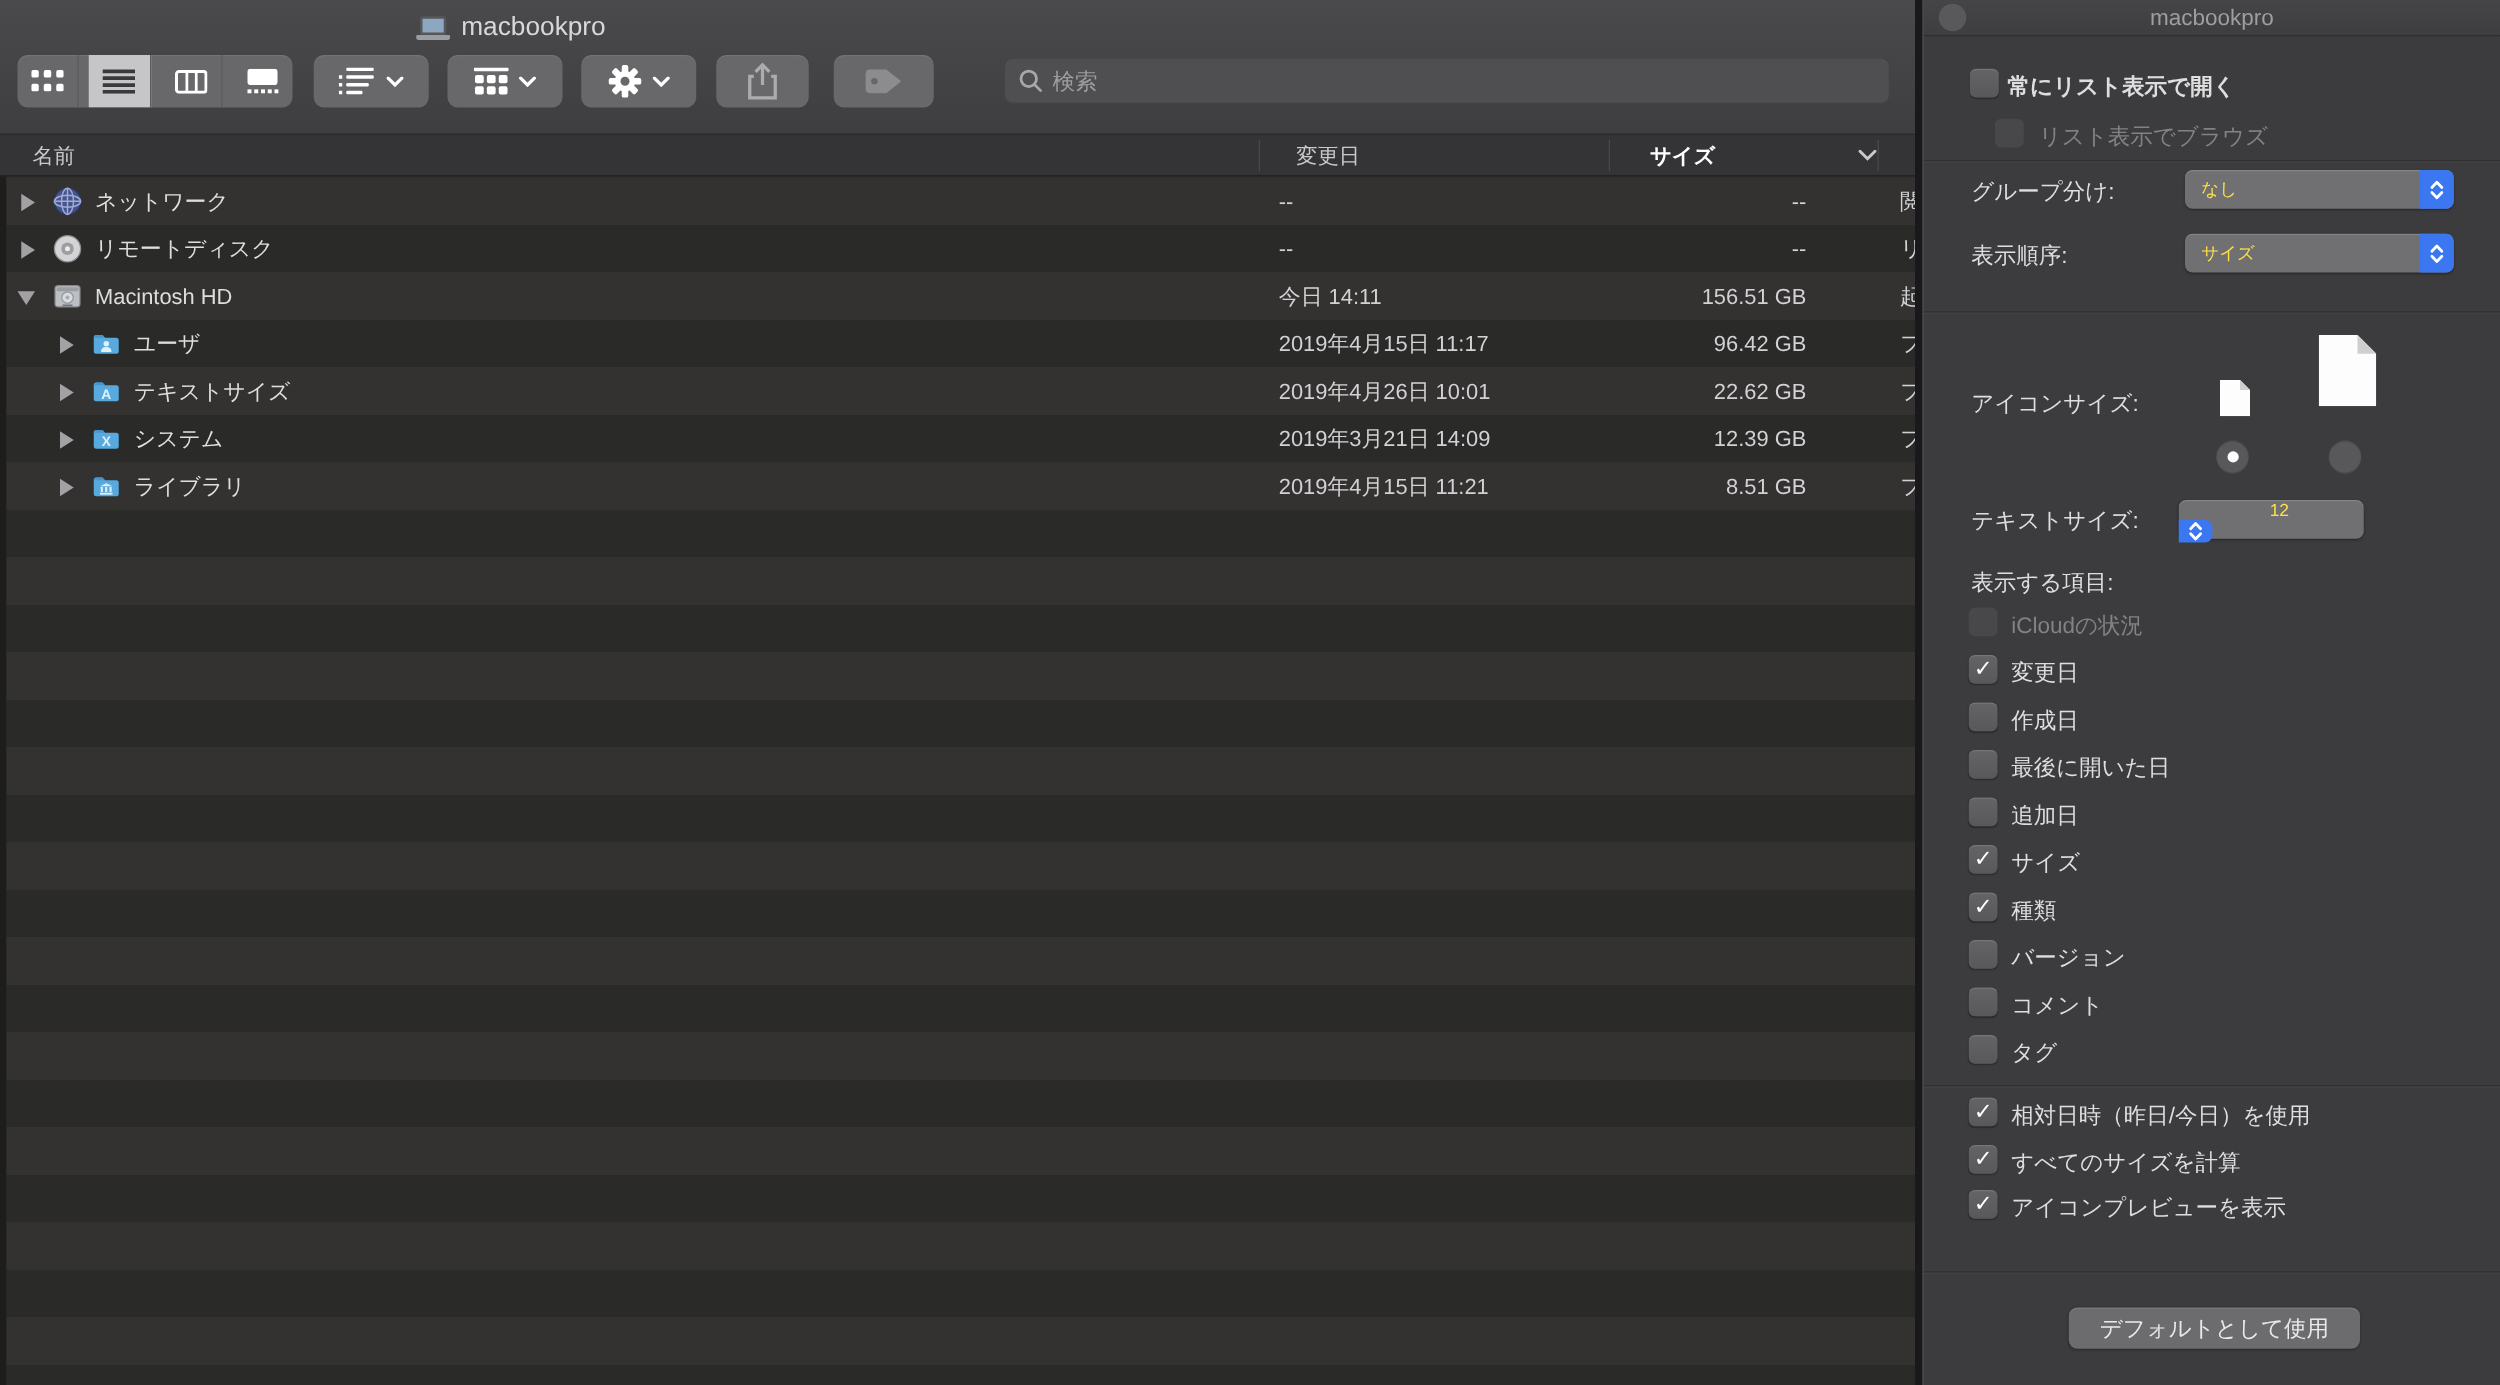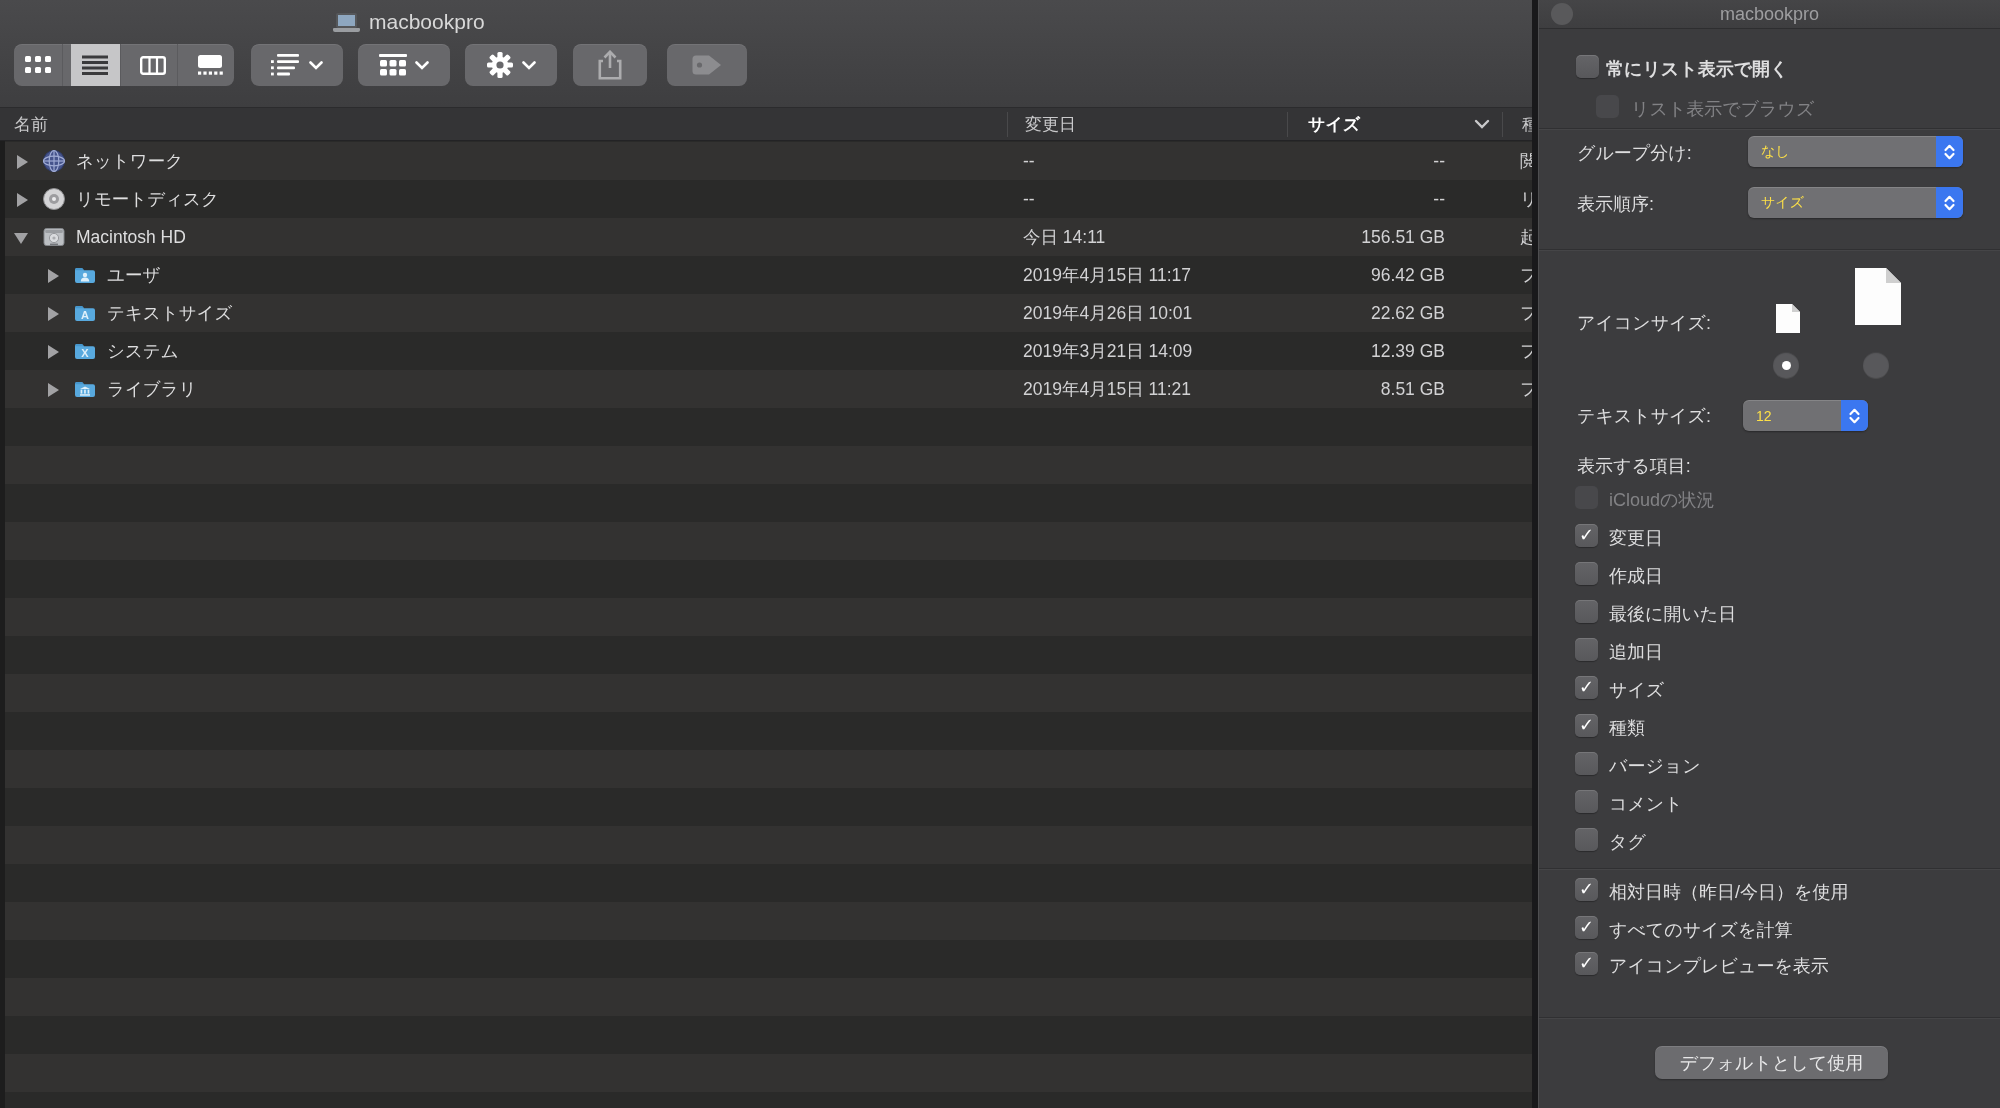--- a/index.html
+++ b/index.html
@@ -27,21 +27,21 @@
   .chev-dn { width:14px; height:9px; }
 
   .search-field { position:absolute; left:803px; top:46px; width:709px; height:37px; background:#4f4f52;
                   border-radius:7px; display:flex; align-items:center; padding-left:12px; gap:8px;
                   box-shadow:inset 0 0 0 1px rgba(0,0,0,.15); }
   .search-field .ph { color:#9d9da0; font-size:18px; }
 
   
   .list-header { position:absolute; left:0; top:108px; width:100%; height:33px; background:#343436;
                  border-bottom:1px solid #232325; font-size:17px; color:#c9c9cb; }
-  .hdr-cell { position:absolute; top:0; height:100%; display:flex; align-items:center; }
+  .hdr-cell { position:absolute; top:0; height:100%; display:flex; align-items:center;margin-left:12px; }
   .hdr-div { position:absolute; top:4px; width:1px; height:25px; background:#49494b; }
 
   
   .list-body { position:absolute; left:0; top:142px; width:100%; height:966px;
                background:repeating-linear-gradient(to bottom,#333231 0 38px,#2a2a29 38px 76px); }
   .edge-shade { position:absolute; left:0; top:108px; width:5px; height:1000px; background:#1d1d1d; }
   .frow { position:absolute; left:0; width:100%; height:38px; font-size:17.5px; color:#dededf; }
   .tri { width:0; height:0; border-style:solid; position:absolute; top:13px; }
   .tri.closed { border-width:7px 0 7px 11px; border-color:transparent transparent transparent #a2a2a4; }
   .tri.open { border-width:11px 7px 0 7px; border-color:#a2a2a4 transparent transparent transparent; top:15px; }
@@ -205,20 +205,27 @@
       </svg>
     </div>
 
     <div class="tb-btn" style="left:667px; width:80px;">
       <svg class="dim" width="30" height="20" viewBox="0 0 30 20">
         <path d="M4,0.5 L17,0.5 L29,10 L17,19.5 L4,19.5 Q0.5,19.5 0.5,16 L0.5,4 Q0.5,0.5 4,0.5 Z" fill="#b9b9bb"></path>
         <circle cx="7.5" cy="10" r="2.6" fill="#68686b"></circle>
       </svg>
     </div>
 
+    <div class="search-field">
+      <svg width="19" height="19" viewBox="0 0 19 19">
+        <circle cx="8" cy="8" r="6.2" fill="none" stroke="#a8a8ab" stroke-width="2.2"></circle>
+        <line x1="12.8" y1="12.8" x2="17.5" y2="17.5" stroke="#a8a8ab" stroke-width="2.2" stroke-linecap="round"></line>
+      </svg>
+      <span class="ph">検索</span>
+    </div>
   </div>
 
   <div class="list-header">
     <div class="hdr-cell" style="left:14px;">名前</div>
     <div class="hdr-div" style="left:1007px;"></div>
     <div class="hdr-cell" style="left:1025px;">変更日</div>
     <div class="hdr-div" style="left:1287px;"></div>
     <div class="hdr-cell" style="left:1308px; color:#ffffff; font-weight:bold;">サイズ</div>
     <div class="hdr-cell" style="left:1474px;">
       <svg width="16" height="10" viewBox="0 0 16 10">
@@ -381,21 +388,21 @@
       <path d="M16,0 L24,8 L16,8 Z" fill="#cfcfcf"></path>
   </svg>
   <svg class="doc" style="left:316px; top:268px;" width="46" height="57" viewBox="0 0 46 57">
     <path d="M0,0 L31,0 L46,15 L46,57 L0,57 Z" fill="#fdfdfd"></path>
       <path d="M31,0 L46,15 L31,15 Z" fill="#cfcfcf"></path>
   </svg>
   <div class="radio on" style="left:234px; top:352px;"></div>
   <div class="radio" style="left:324px; top:352px;"></div>
 
   <span class="plabel" style="left:38px; top:404px;">テキストサイズ:</span>
-  <div class="popup" style="left:204px; top:400px; width:125px;">
+  <div class="popup" style="left:204px; top:400px; width:148px;flex-direction:column;">
     <span class="val">12</span>
     <span class="cap">
       <svg width="13" height="18" viewBox="0 0 13 18">
           <polyline points="2.5,7 6.5,2.8 10.5,7" fill="none" stroke="#fff" stroke-width="2.2" stroke-linecap="round" stroke-linejoin="round"></polyline>
           <polyline points="2.5,11 6.5,15.2 10.5,11" fill="none" stroke="#fff" stroke-width="2.2" stroke-linecap="round" stroke-linejoin="round"></polyline>
         </svg>
     </span>
   </div>
 
   <span class="plabel" style="left:38px; top:454px;">表示する項目:</span>

